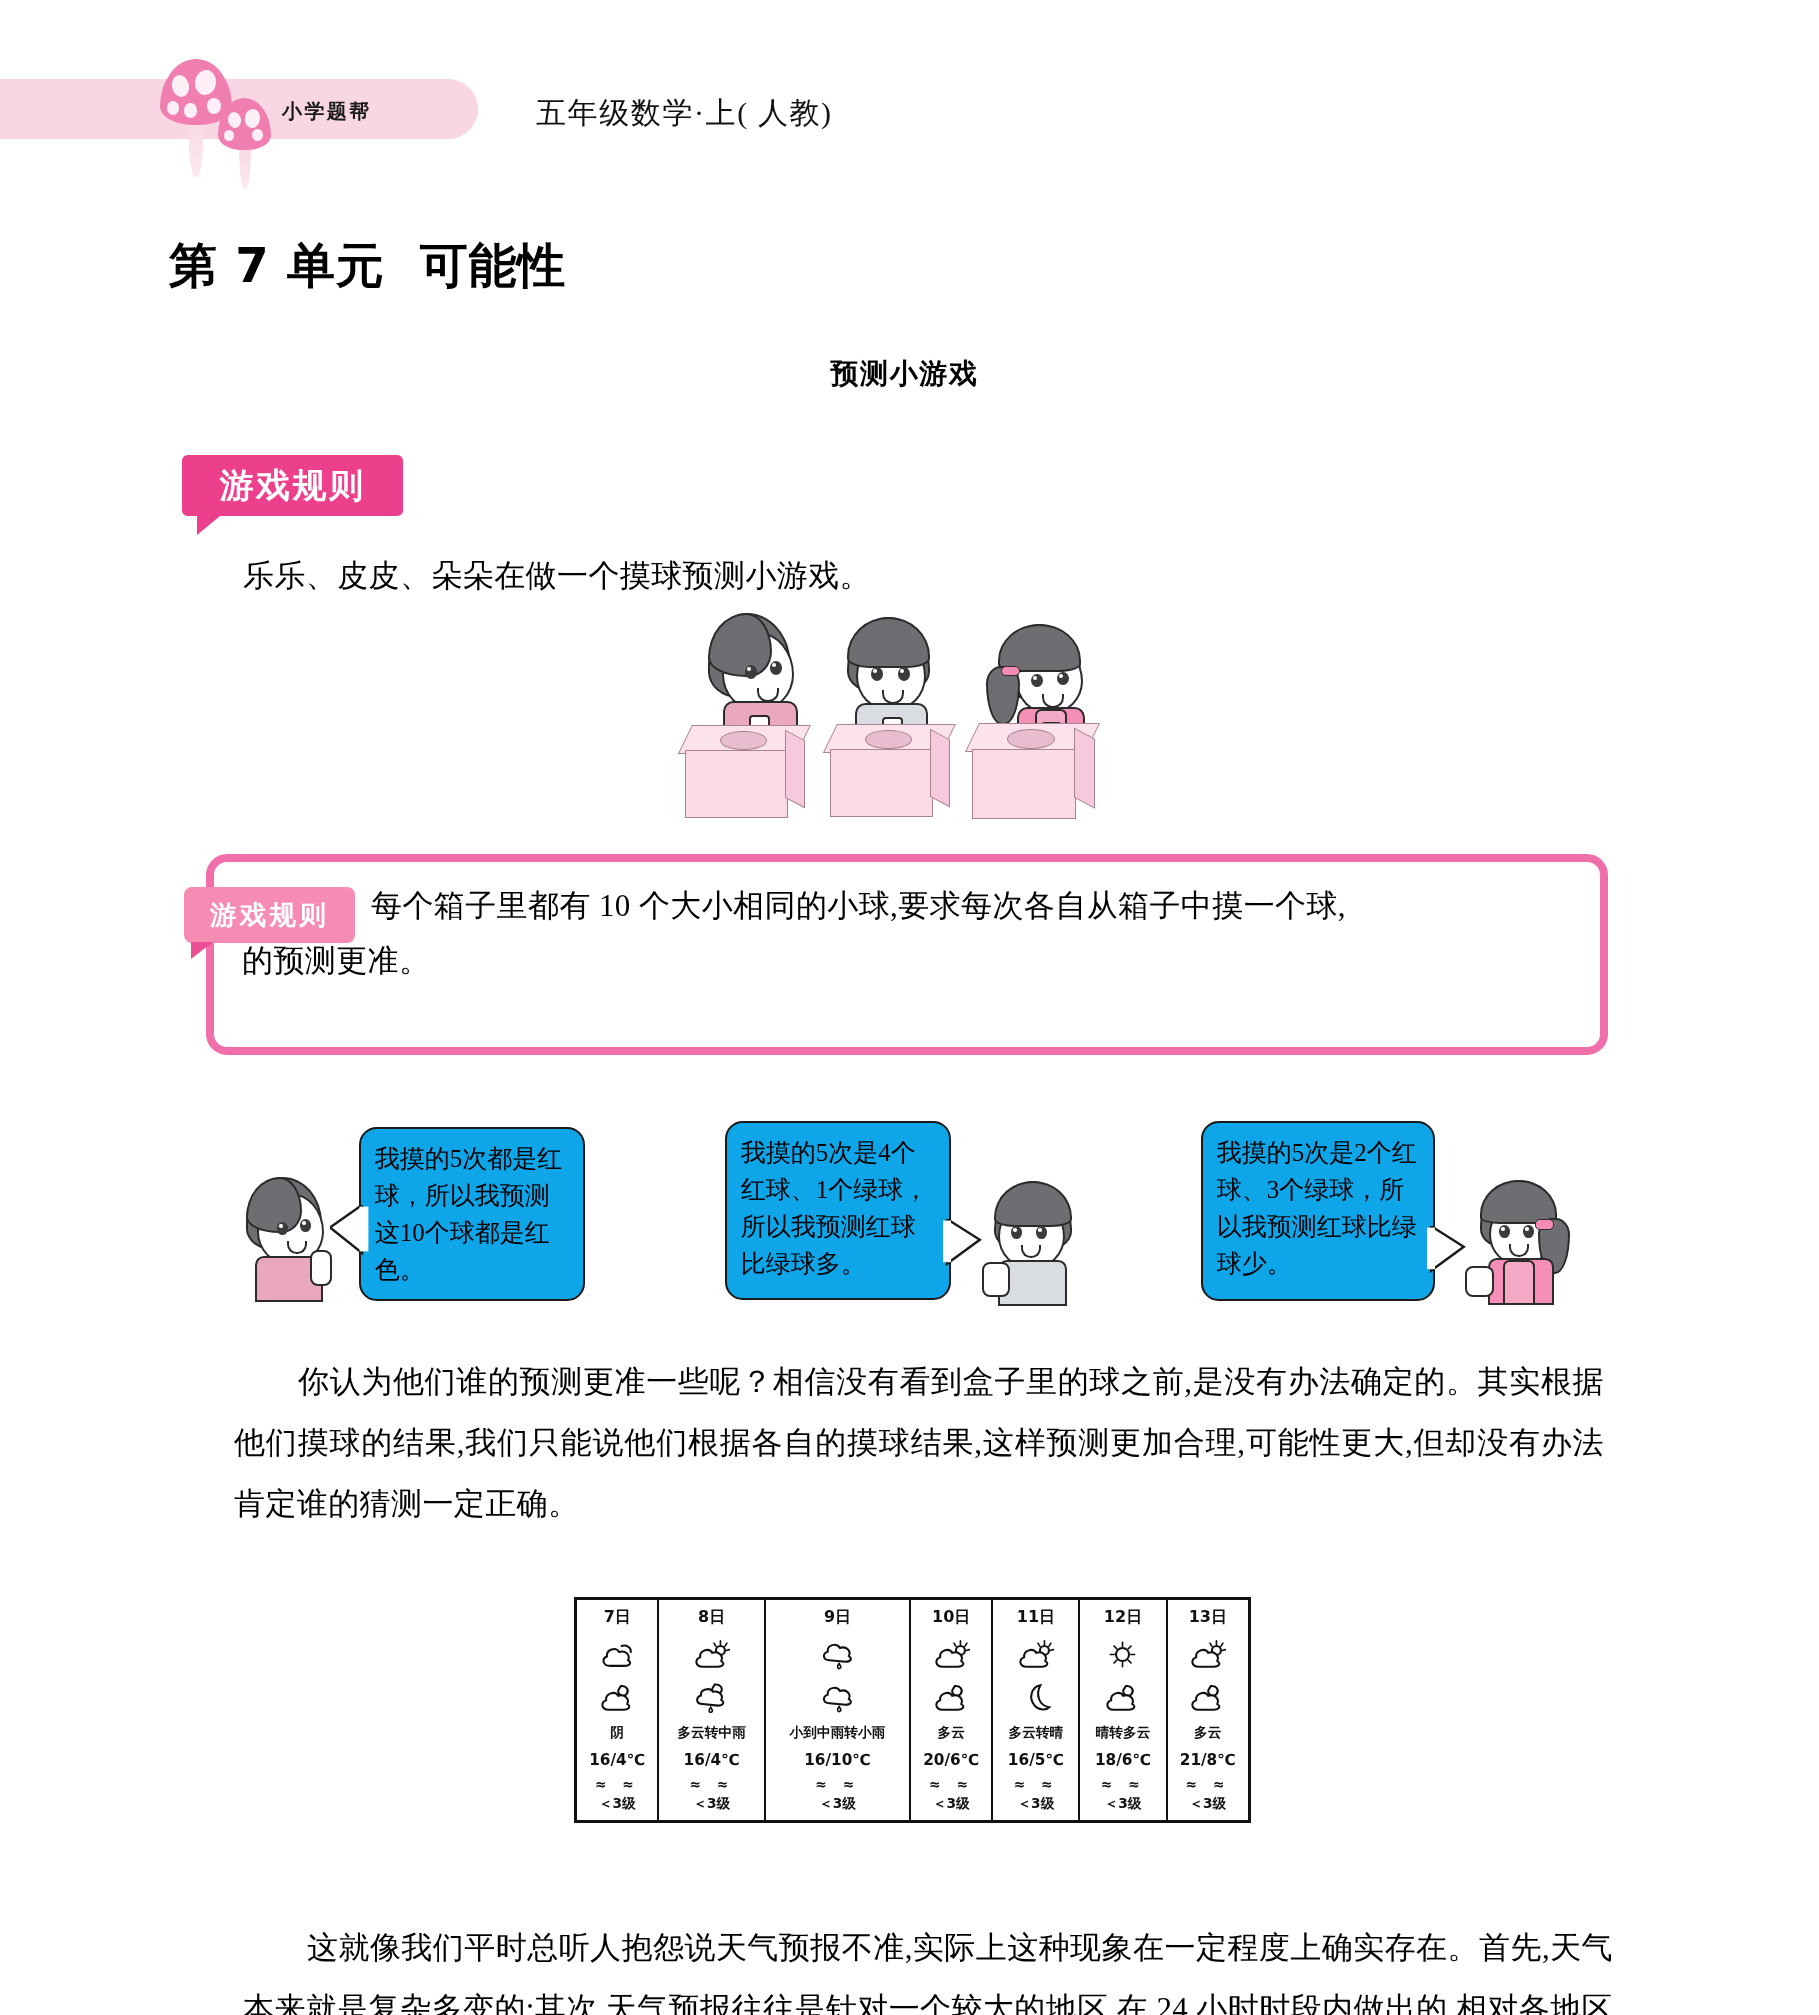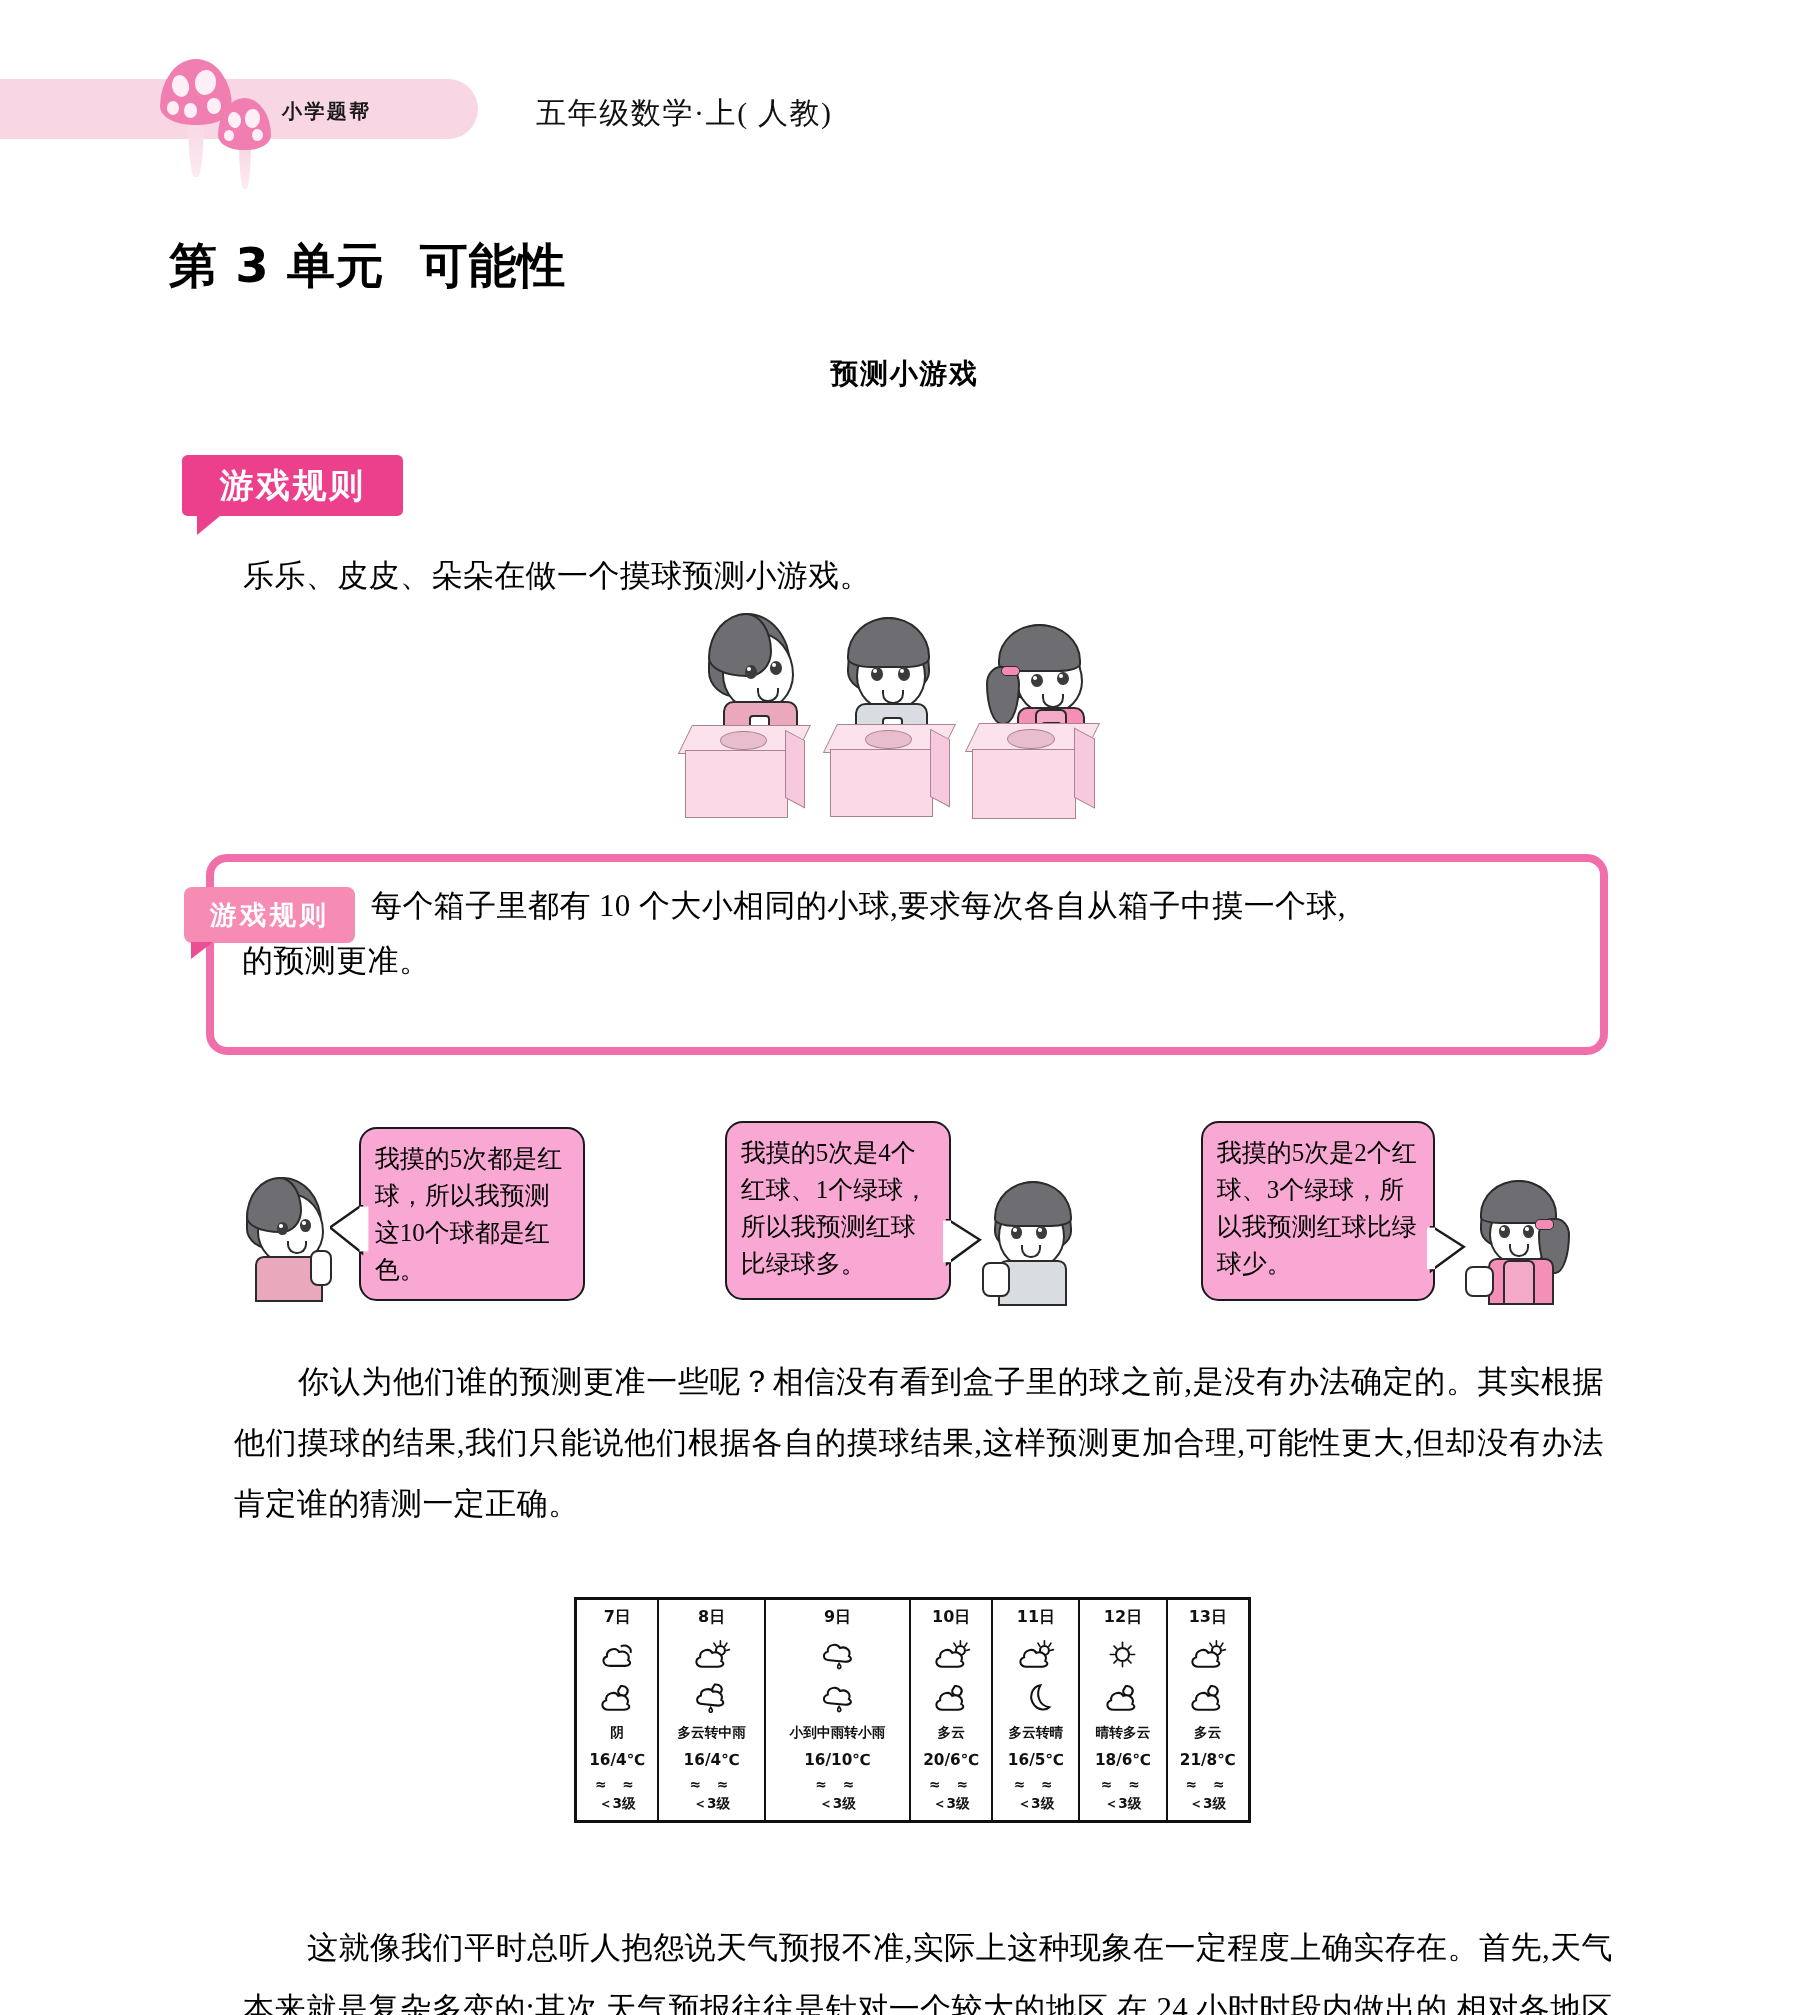--- a/index.html
+++ b/index.html
@@ -131,21 +131,21 @@
     border-right:22px solid transparent;border-top:17px solid #EB4E92;
   }
   .rules-text{
     position:absolute;left:242px;top:878px;width:1338px;
     font-size:31px;line-height:55px;letter-spacing:0.4px;z-index:3;
   }
   .rules-text .p1{text-indent:129px;}
 
   
   .bubble{
-    position:absolute;background:#f9a8d4;border:2.4px solid #1a1a1a;
+    position:absolute;background:#0ea5e9;border:2.4px solid #1a1a1a;
     border-radius:17.7px;box-sizing:border-box;
   }
   .bubble p{
     margin:0;padding:11.3px 13.7px;font-size:25px;line-height:37px;letter-spacing:0px;
   }
 
   .speaker{position:absolute;}
   .sp .hair{position:absolute;background:#6E6E72;border:2px solid #2b2b2b;}
   .sp .face{position:absolute;background:#fff;border:2px solid #2b2b2b;border-radius:50% 50% 48% 48%/54% 54% 46% 46%;}
   .sp .eye{position:absolute;width:11.3px;height:13px;background:#3b3b3b;border-radius:50%;}
@@ -204,21 +204,21 @@
         <i></i>
         <i></i>
       </div>
   </div>
 
   <div class="header-logo">小学题帮</div>
   <div class="header-title">五年级数学·上( 人教)</div>
 </div>
 
 <div class="unit-title">
-  <span>第 3 单元</span><span class="gap"></span><span>可能性</span>
+  <span>第 7 单元</span><span class="gap"></span><span>可能性</span>
 </div>
 
 <div class="section-title">预测小游戏</div>
 
 <div class="game-badge">
   <span>游戏规则</span>
 </div>
 
 <div class="intro-line">乐乐、皮皮、朵朵在做一个摸球预测小游戏。</div>
 

